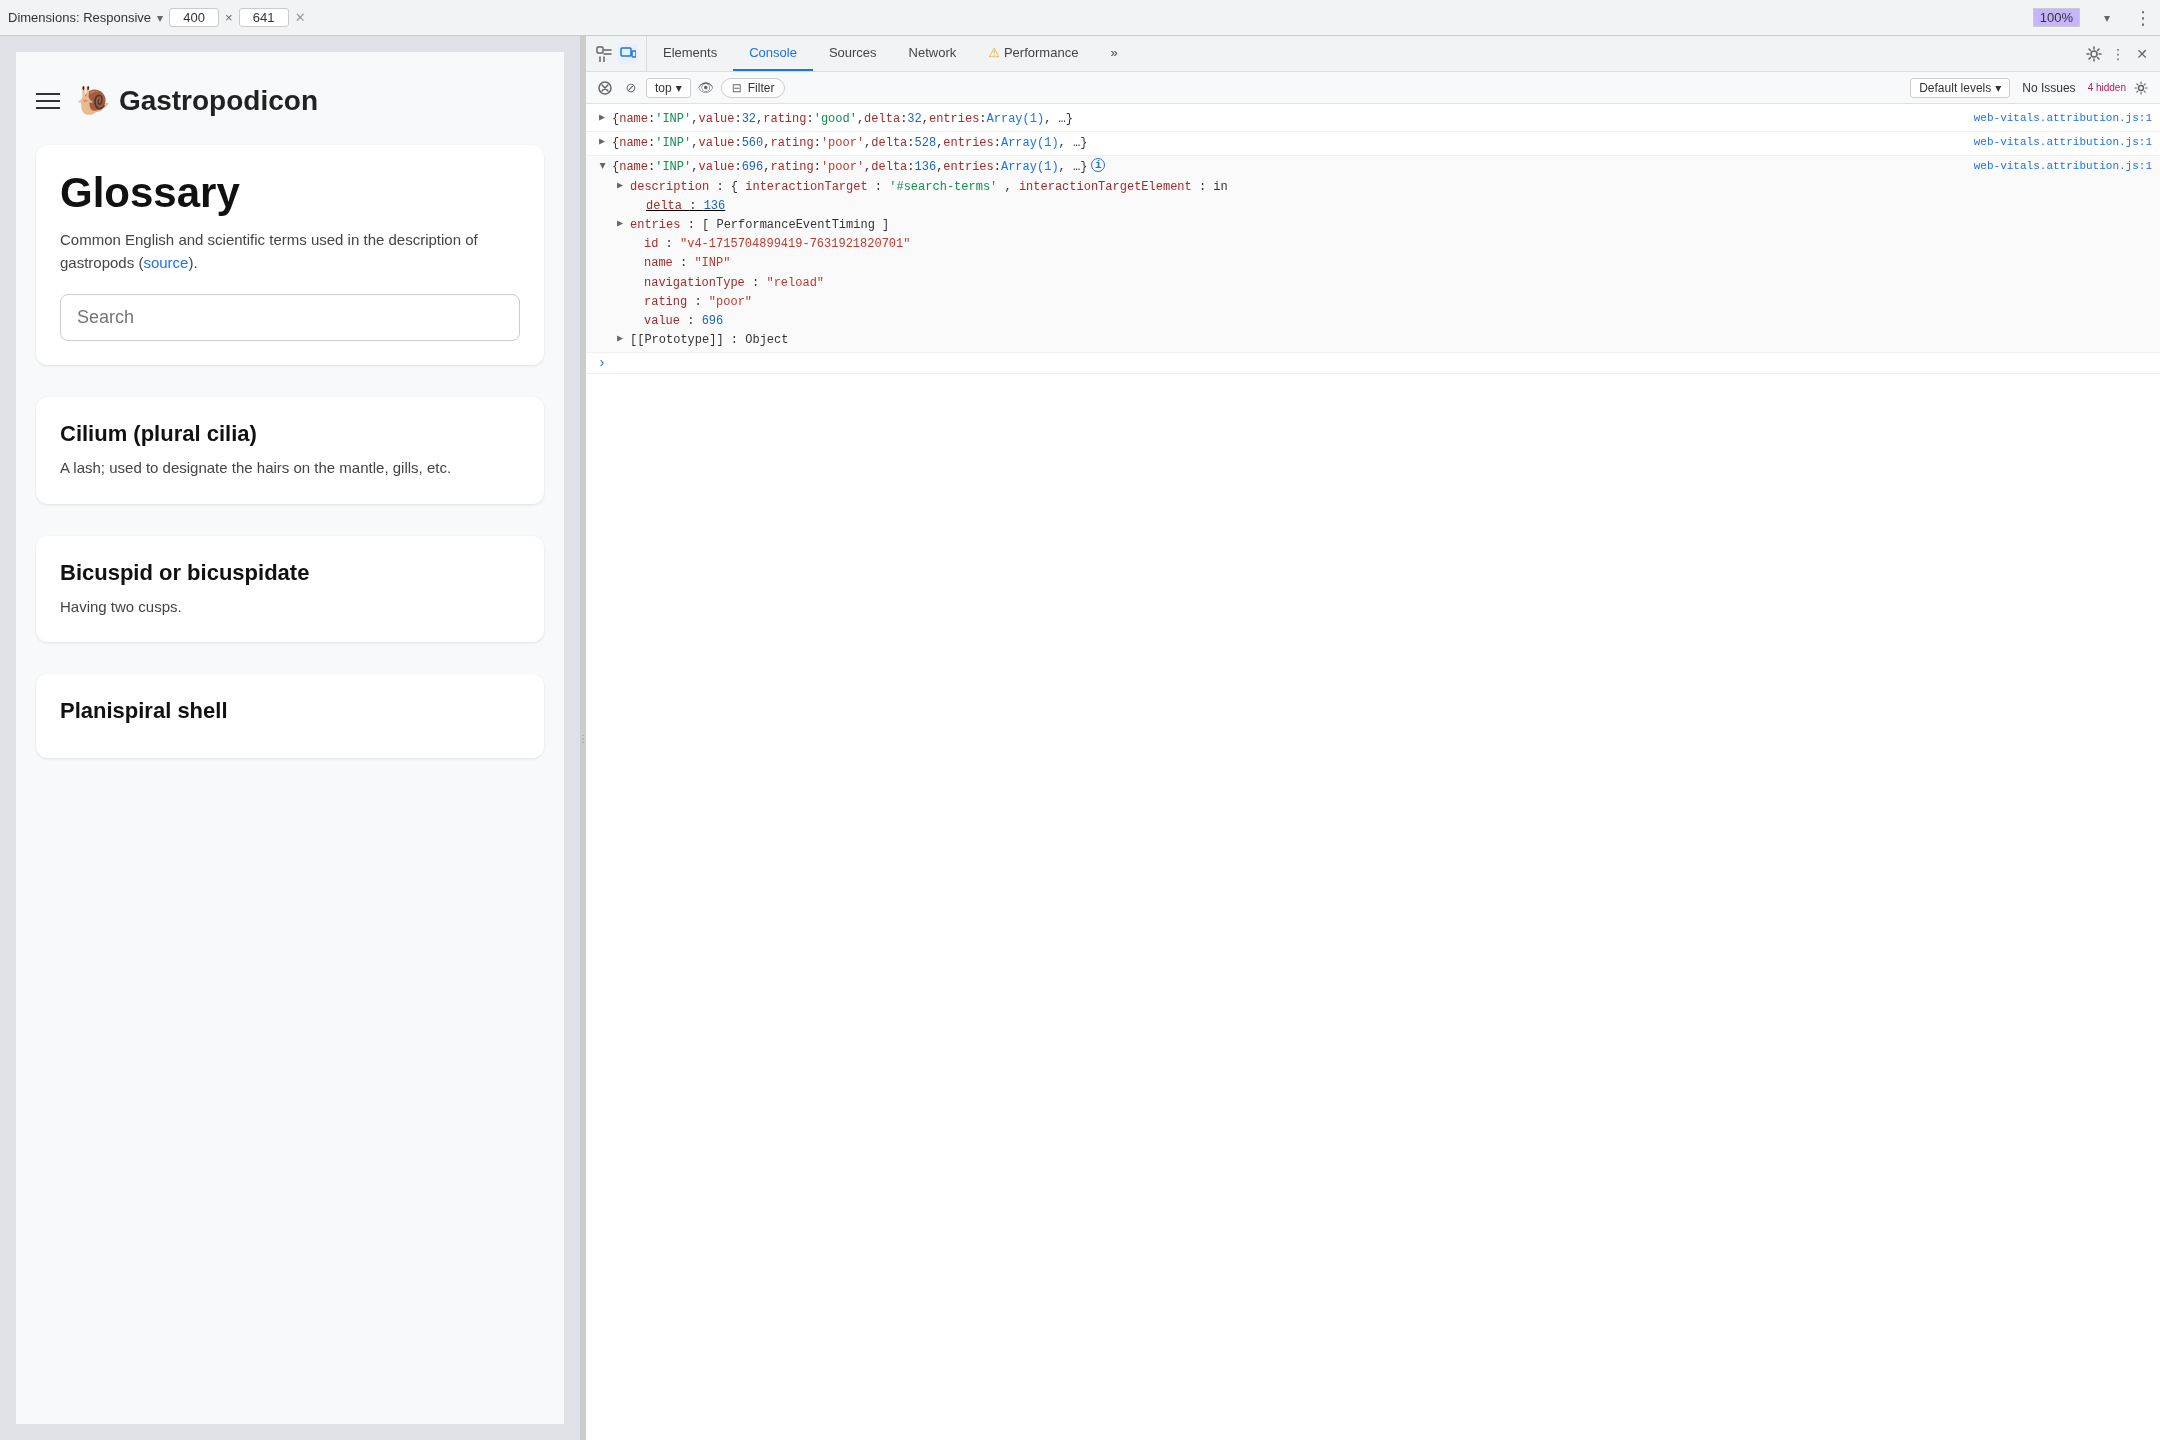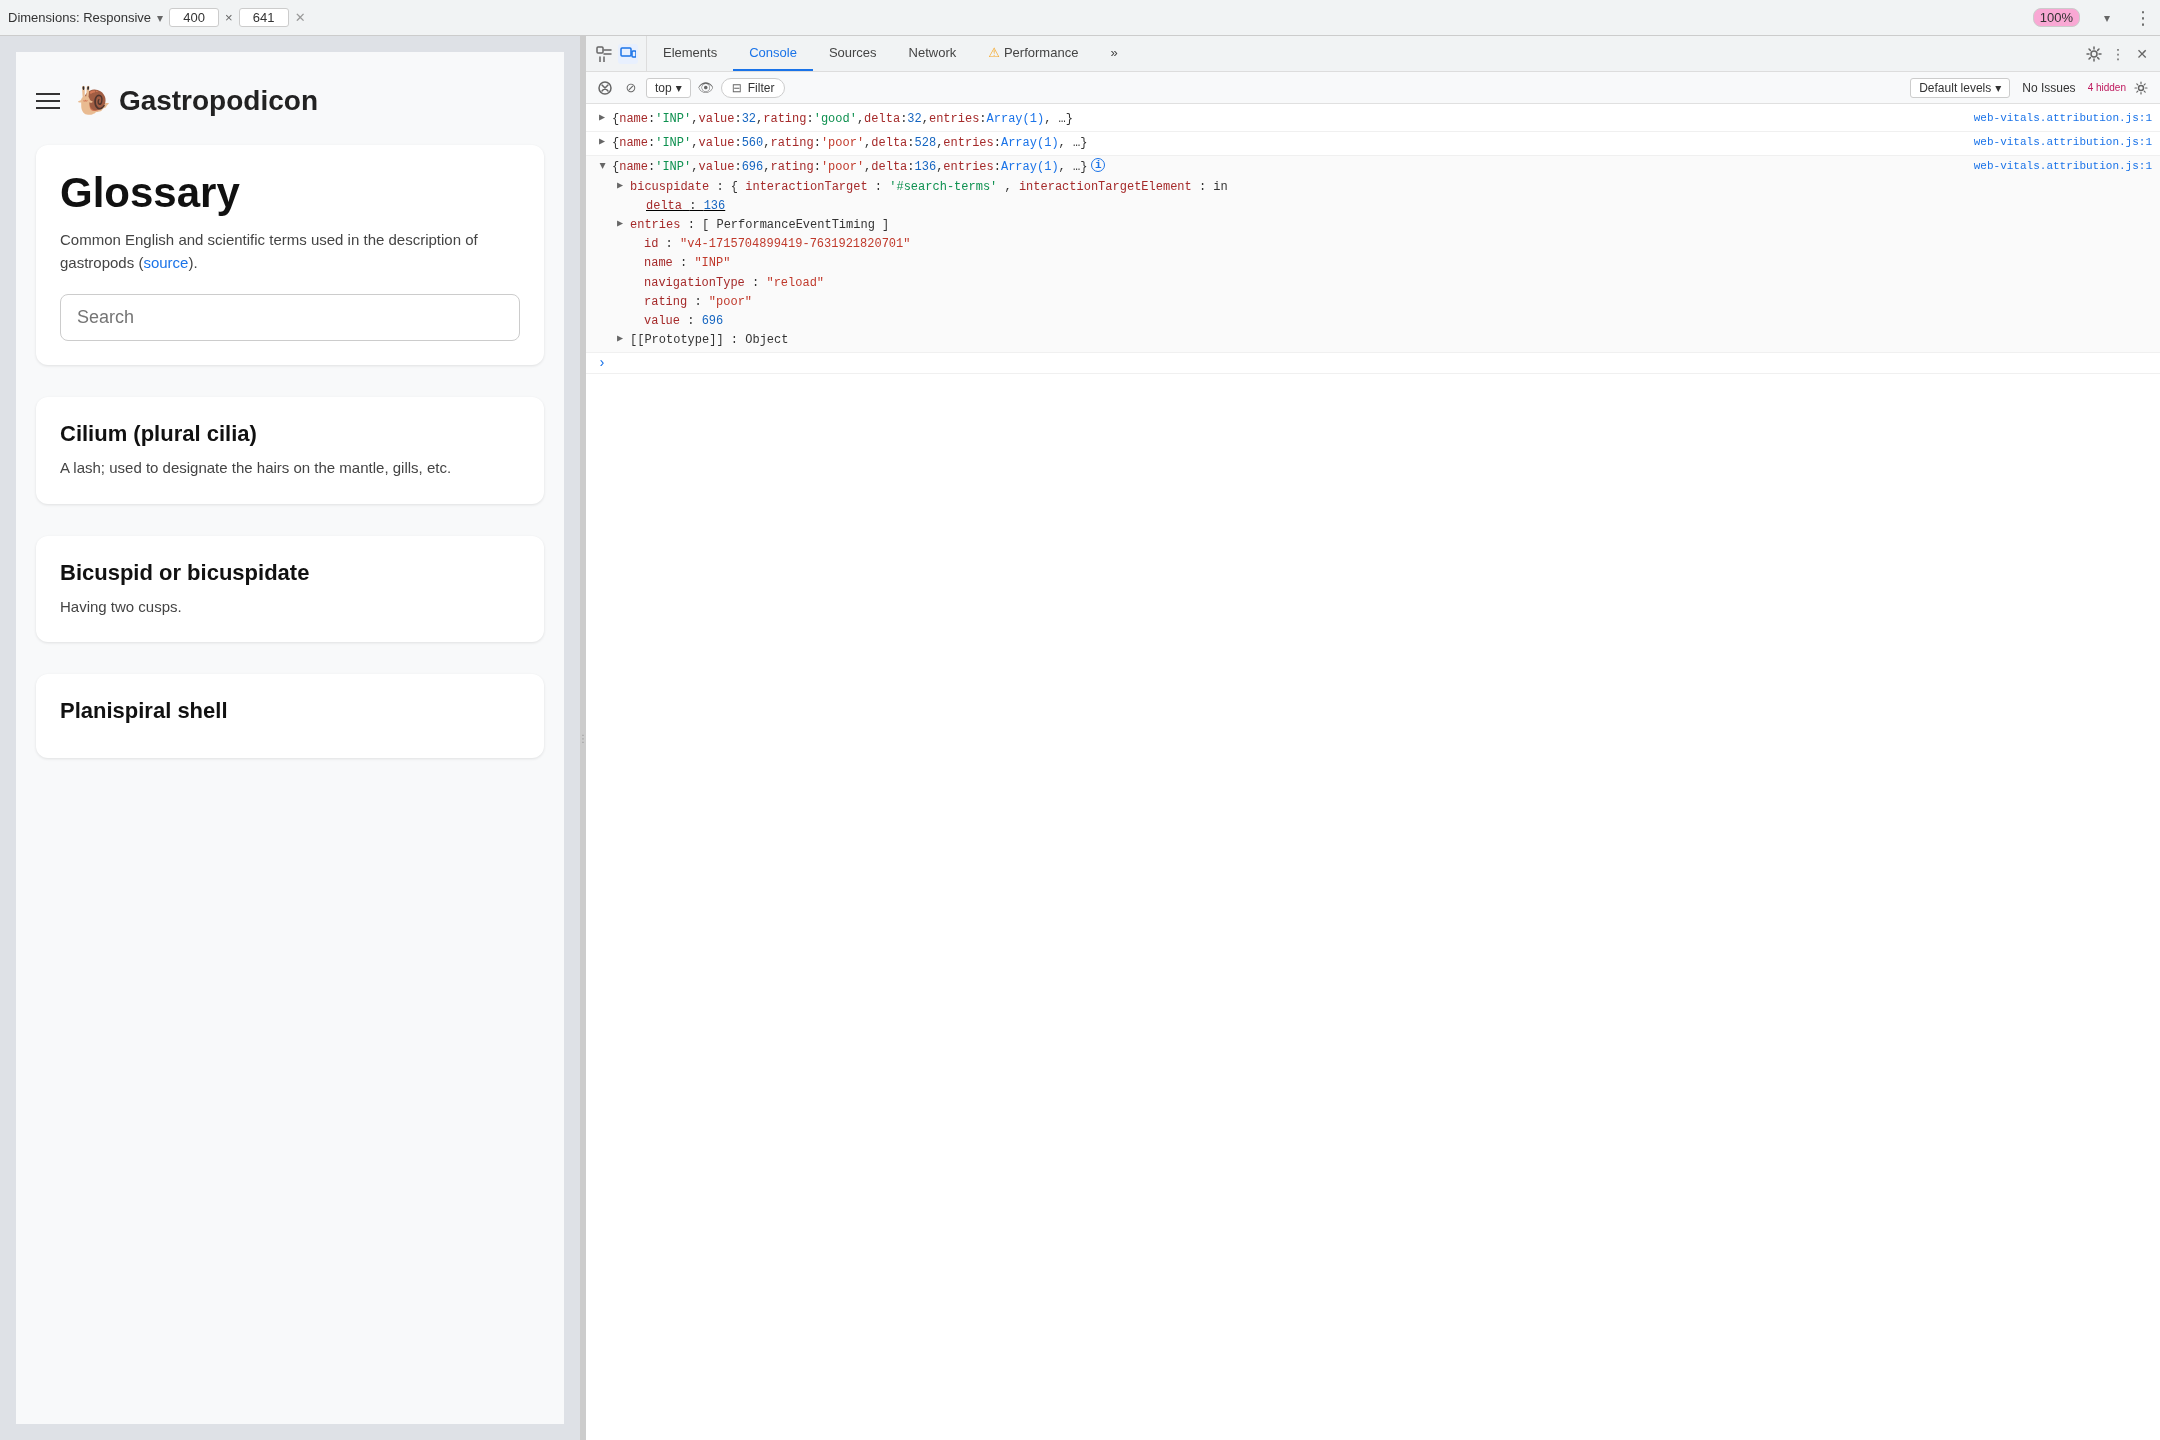--- a/index.html
+++ b/index.html
@@ -45,23 +45,23 @@
       font-size: 13px;
       color: #333;
       min-width: 50px;
       text-align: center;
     }
     .dim-x {
       font-size: 13px;
       color: #666;
     }
     .dim-percent {
-      background: #f9a8d4;
+      background: #c4b5fd;
       border: 1px solid #ccc;
-      border-radius: 8px;
+      border-radius: 0;
       padding: 1px 6px;
       font-size: 13px;
       color: #333;
     }
     .toolbar-dots {
       font-size: 18px;
       color: #666;
       cursor: pointer;
     }
 
@@ -650,21 +650,21 @@
               <span class="kw-gray">, …}</span>
               <span class="kw-info">i</span>
               <a href="#" class="source-link">web-vitals.attribution.js:1</a>
             </div>
           </div>
         </div>
 
         <div style="display:flex;align-items:flex-start;width:100%;padding-left:18px;">
           <div class="expand-arrow">▶</div>
           <div>
-            <span class="kw-key">bicuspidate</span>
+            <span class="kw-key">description</span>
             <span class="kw-gray">: {</span>
             <span class="kw-key">interactionTarget</span>
             <span class="kw-gray">: </span>
             <span class="kw-str-green">'#search-terms'</span>
             <span class="kw-gray">, </span>
             <span class="kw-key">interactionTargetElement</span>
             <span class="kw-gray">: in</span>
           </div>
         </div>
 

